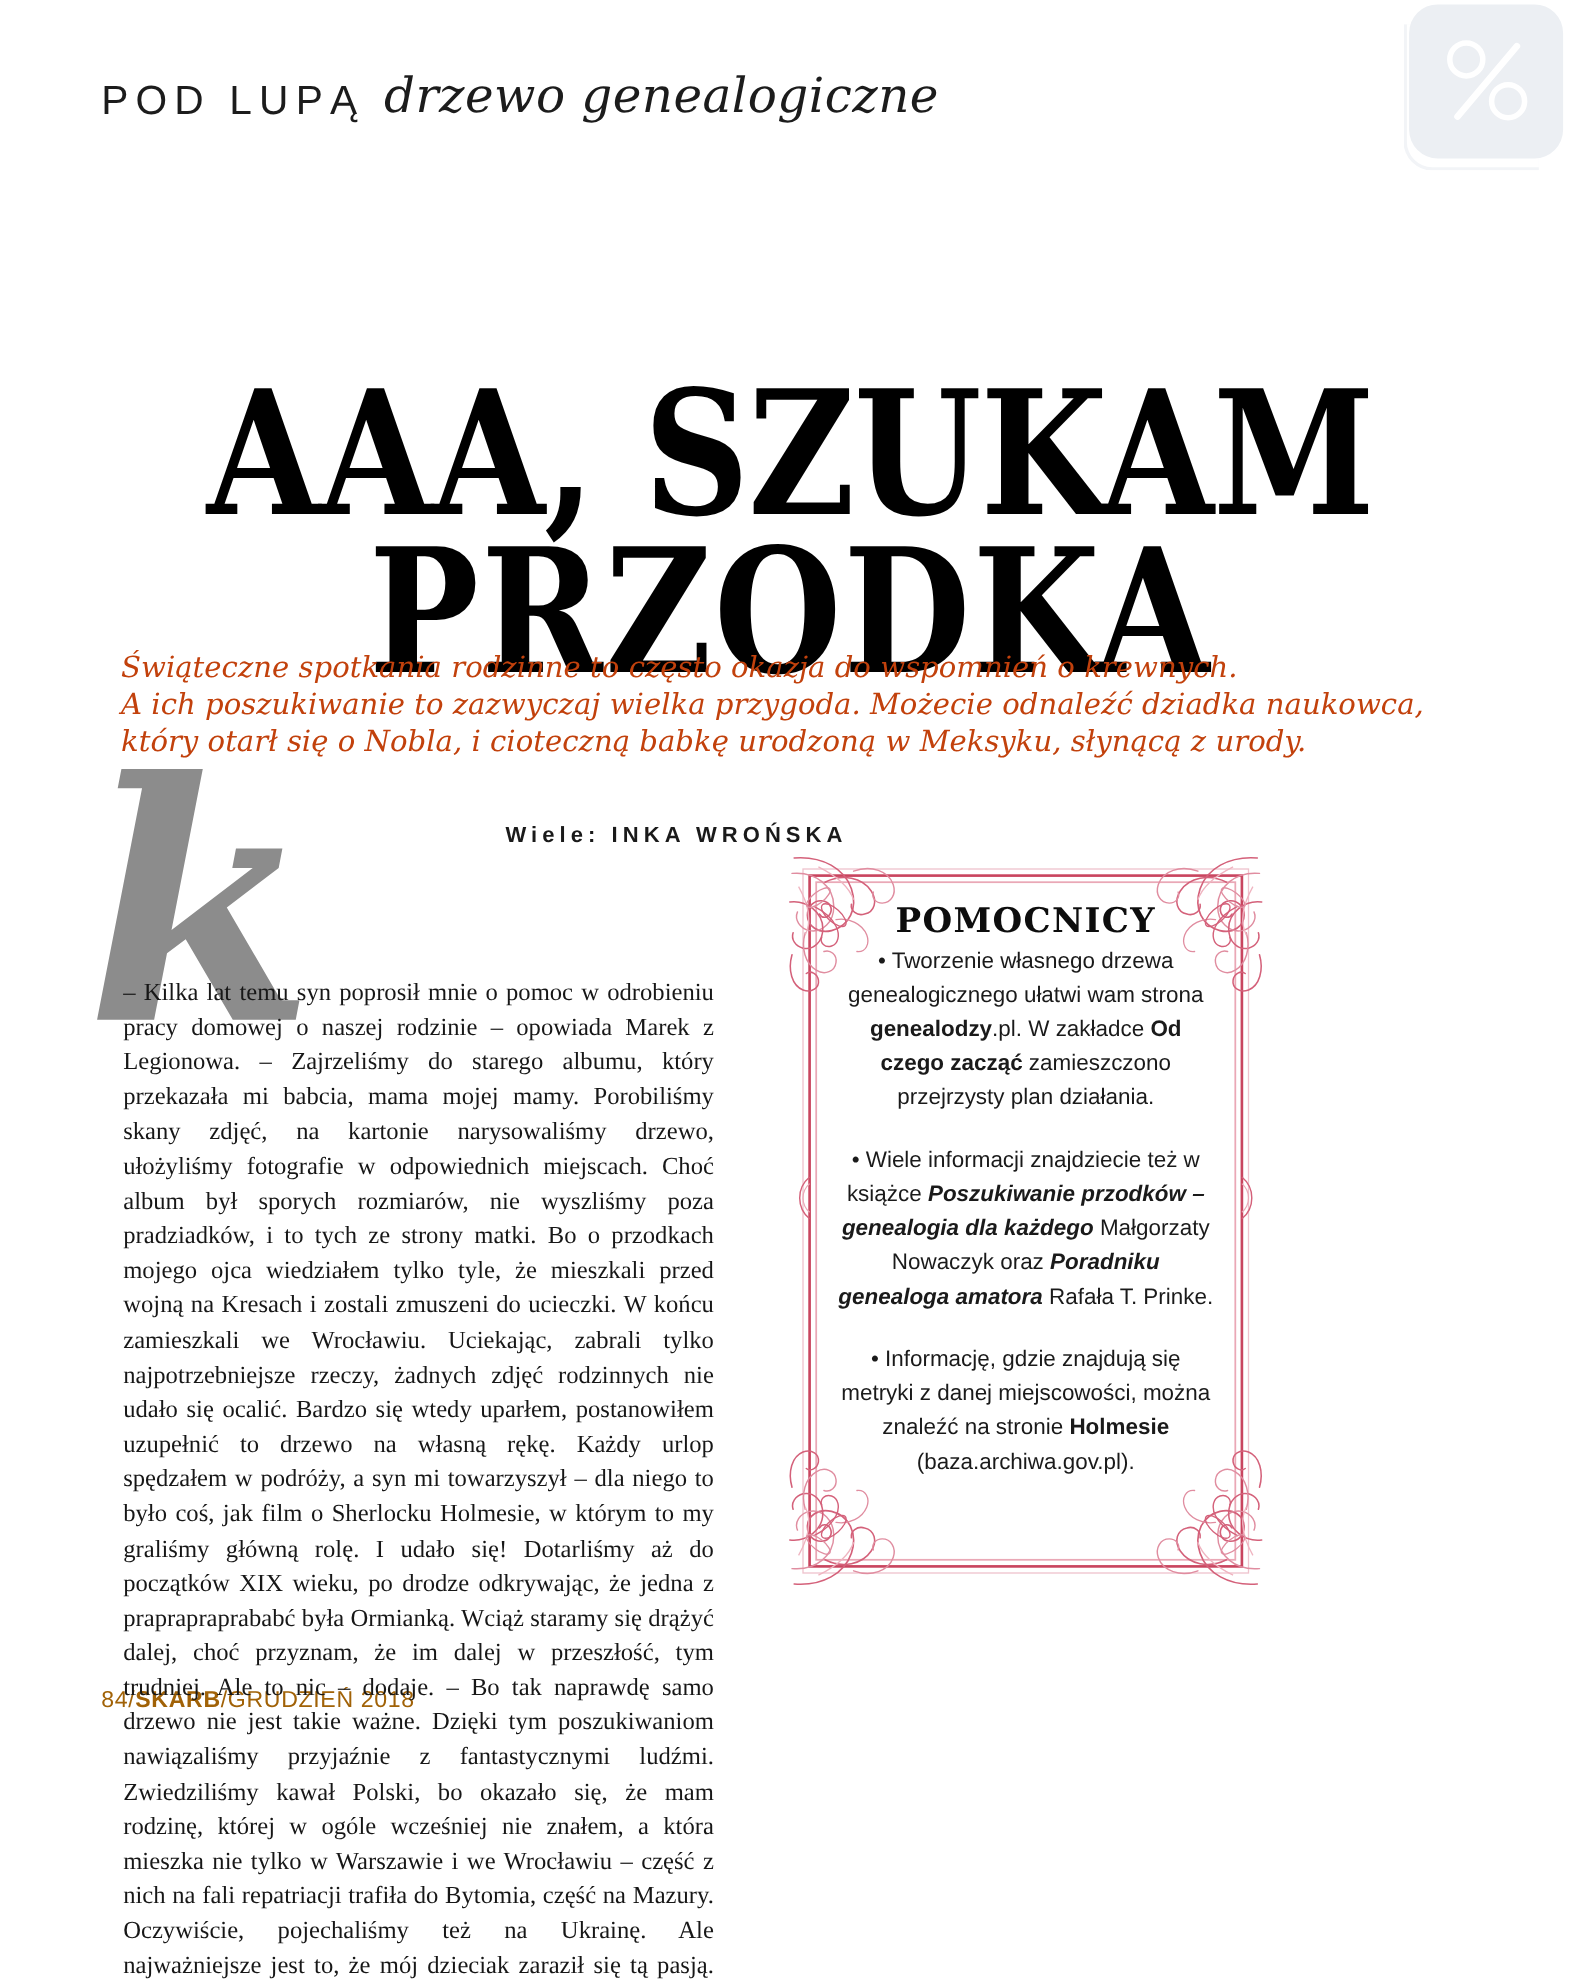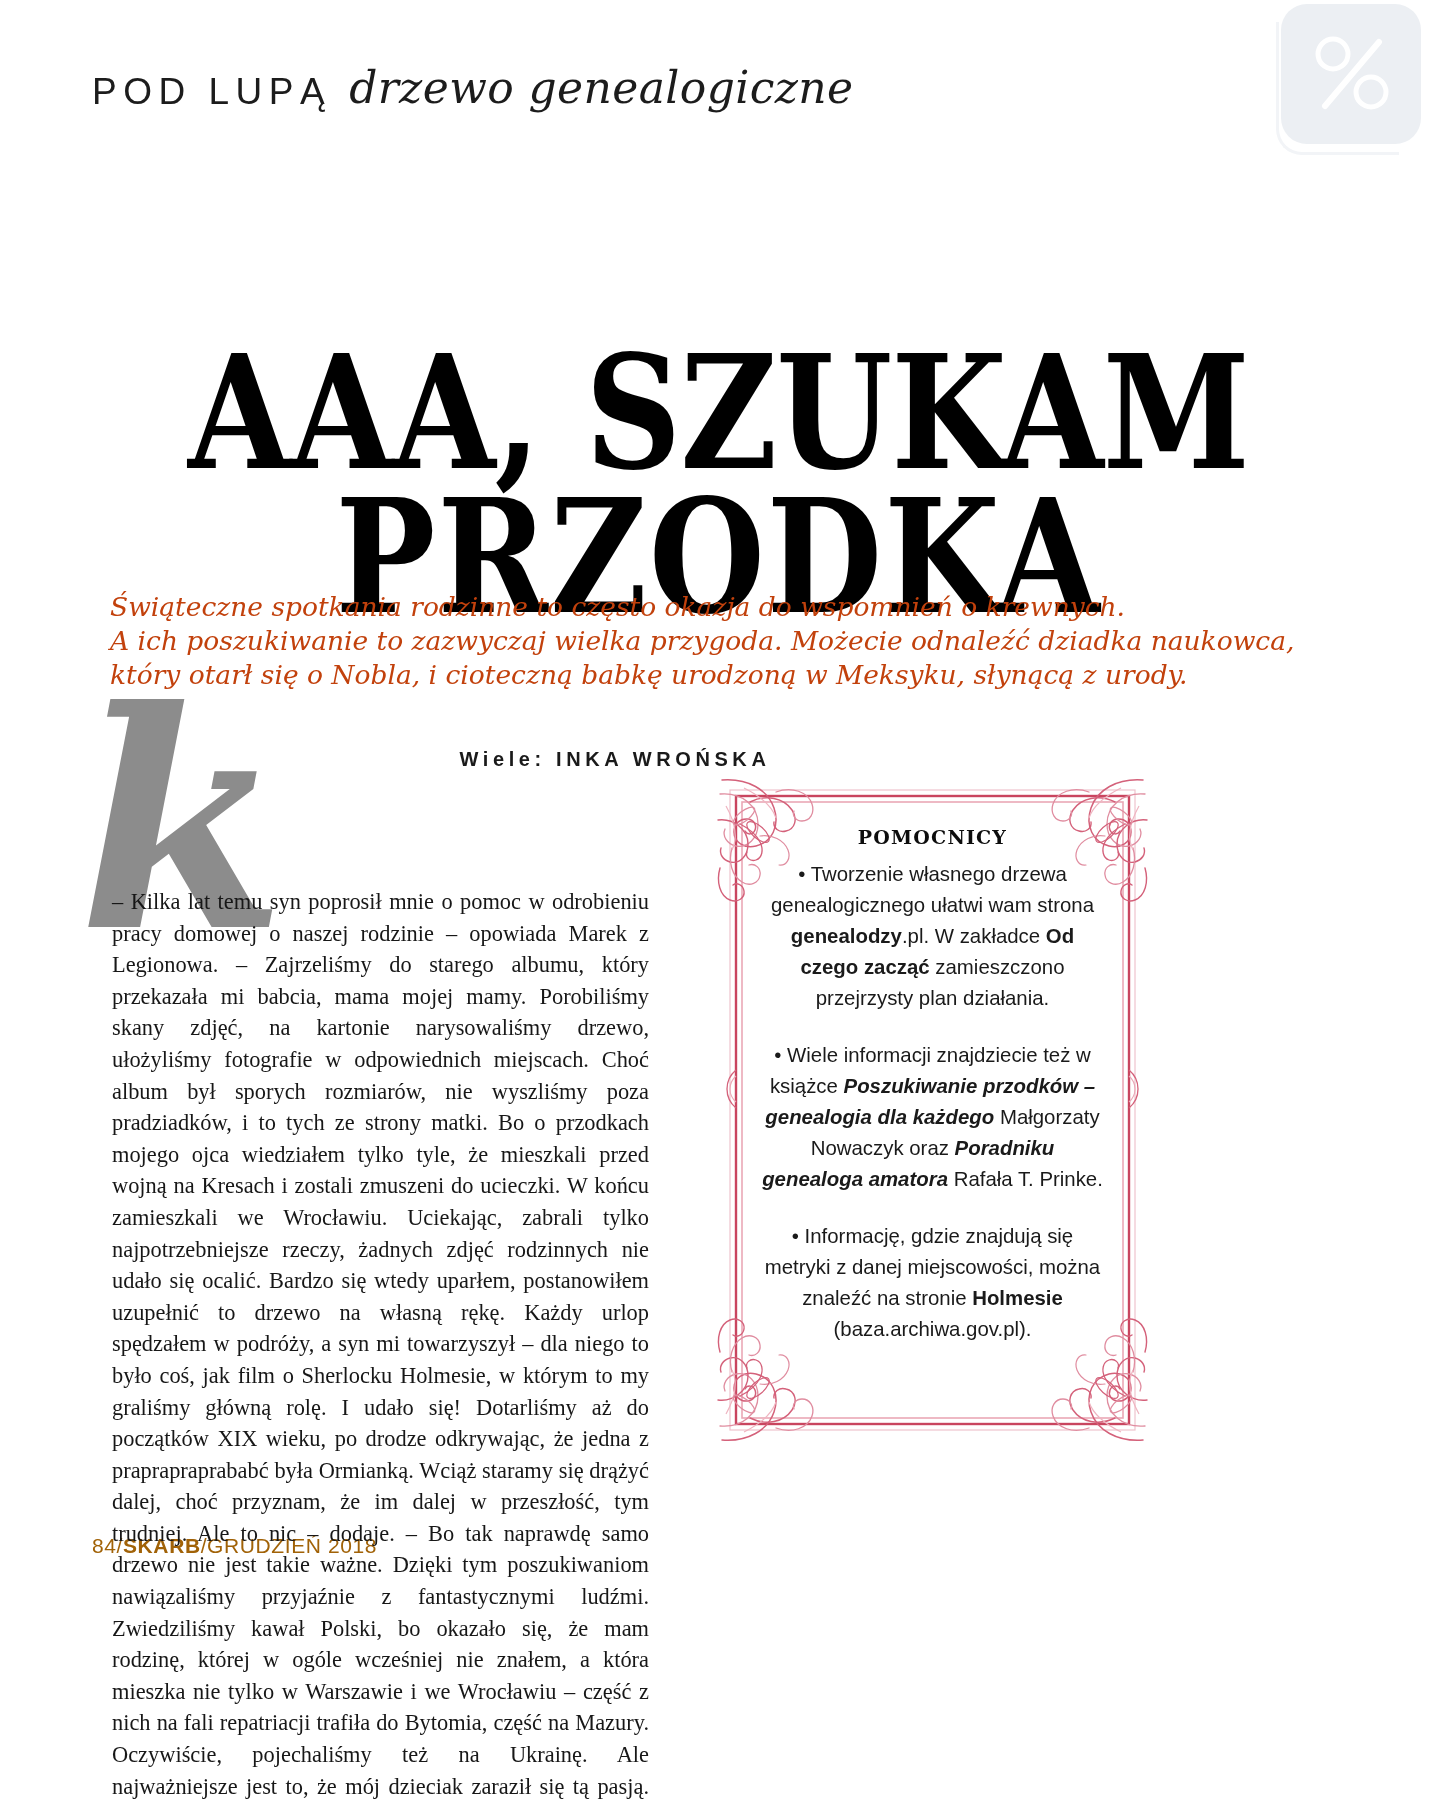--- a/index.html
+++ b/index.html
@@ -182,21 +182,21 @@
     text-align: center;
     font-family: "Liberation Sans", sans-serif;
     font-size: 20.4px;
     line-height: 31px;
     color: #1a1a1a;
     overflow: hidden;
   }
   .sidebar-title {
     font-family: "DejaVu Serif", serif;
     font-weight: 700;
-    font-size: 19px;
+    font-size: 31px;
     letter-spacing: 1.2px;
     margin-bottom: 6px;
     color: #0d0d0d;
   }
   .sb-block { margin-bottom: 26px; }
   .sb-block:last-child { margin-bottom: 0; }
   .sb-block p { margin: 0; }
   .sb-b { font-weight: 700; }
   .sb-i { font-style: italic; font-weight: 700; }
 </style>

